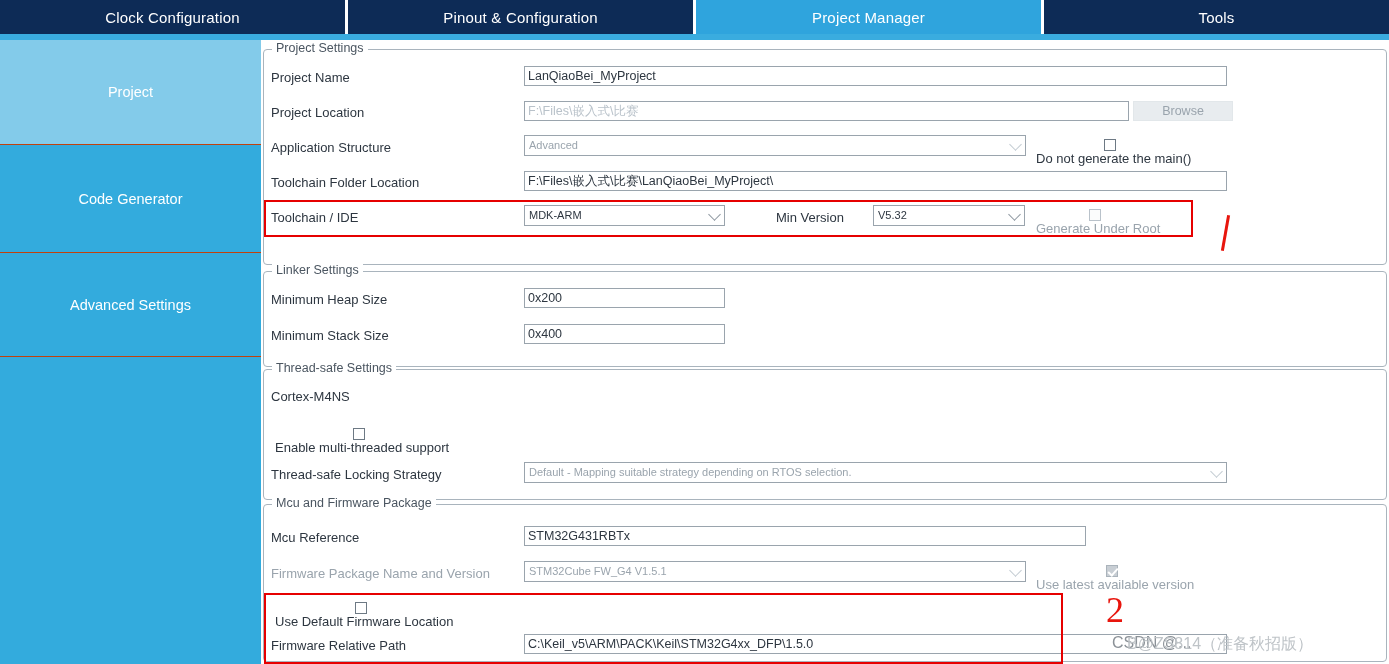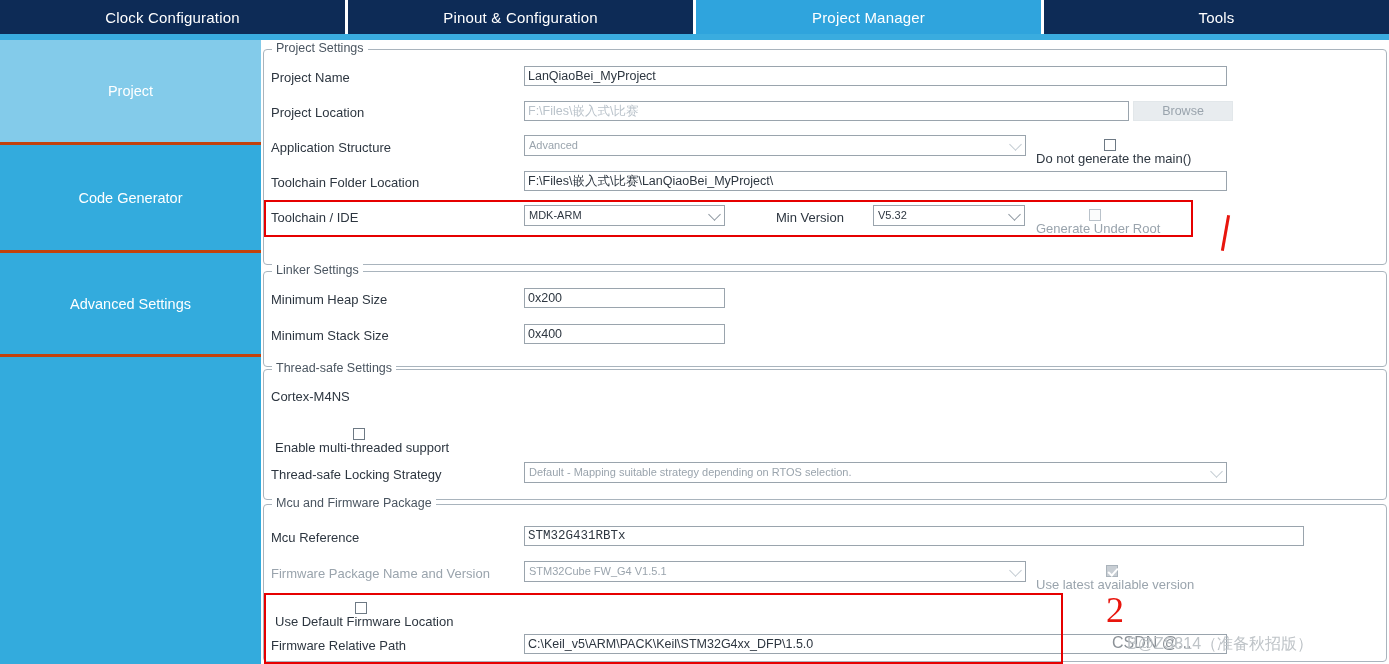--- a/index.html
+++ b/index.html
@@ -46,21 +46,21 @@
   .sidebar {
     position: absolute; left: 0; top: 40px;
     width: 261px; height: 624px;
     background: #33ABDD;
   }
   .side-item {
     width: 100%;
     display: flex; align-items: center; justify-content: center;
     color: #ffffff;
     font-size: 14.5px;
-    border-bottom: 3px solid #c2410c;
+    border-bottom: 1px solid #c2410c;
     user-select: none;
   }
   .side-item.active { background: #83CBEA; }
   .side-item.i0 { height: 105px; }
   .side-item.i1 { height: 108px; }
   .side-item.i2 { height: 104px; }
   .side-item.i3 { height: 311px; border-bottom: none; }
 
   
   .main {
@@ -300,21 +300,21 @@
     <span class="row-label" style="left:10px; top:427px;">Thread-safe Locking Strategy</span>
     <div class="combo dimmed" style="left:263px; top:422px; width:703px;">
       <span>Default - Mapping suitable strategy depending on RTOS selection.</span>
       <span class="chev"></span>
     </div>
 
     <div class="group" style="left:2px; top:464px; width:1124px; height:158px;">
       <span class="legend">Mcu and Firmware Package</span>
     </div>
     <span class="row-label" style="left:10px; top:490px;">Mcu Reference</span>
-    <div class="tf" style="left:263px; top:486px; width:780px;font-family:Liberation Mono, monospace;">STM32G431RBTx</div>
+    <div class="tf" style="left:263px; top:486px; width:562px;">STM32G431RBTx</div>
 
     <span class="row-label dim" style="left:10px; top:526px;">Firmware Package Name and Version</span>
     <div class="combo dimmed" style="left:263px; top:521px; width:502px;">
       <span>STM32Cube FW_G4 V1.5.1</span>
       <span class="chev"></span>
     </div>
     <div class="cbx dim checked" style="left:775px; top:525px;">
       <span class="box"></span>
       <span>Use latest available version</span>
     </div>

